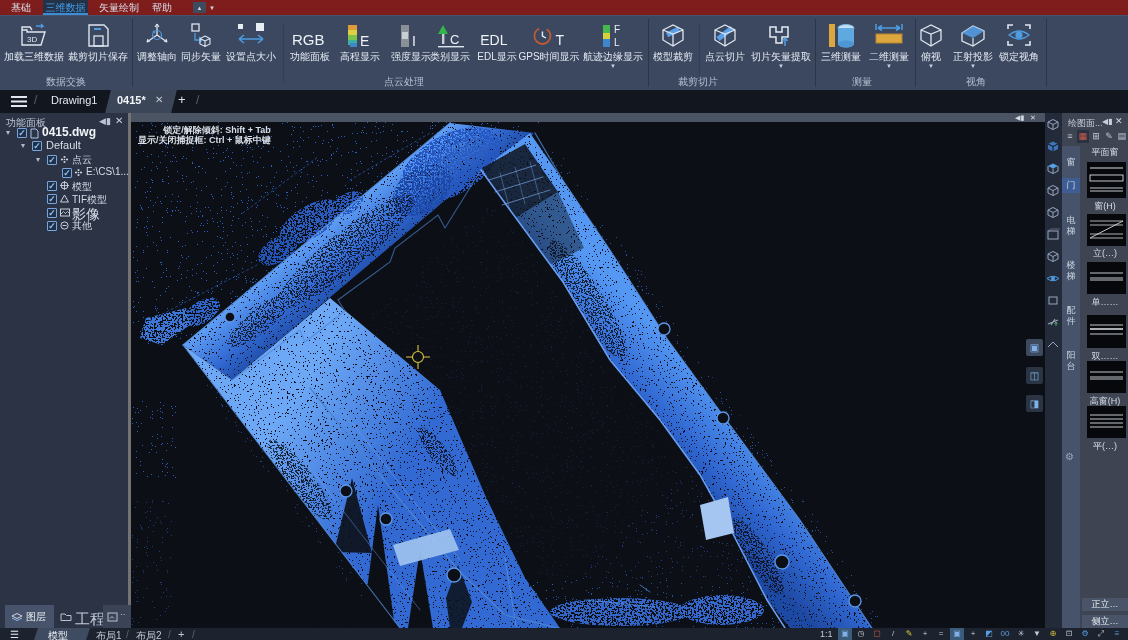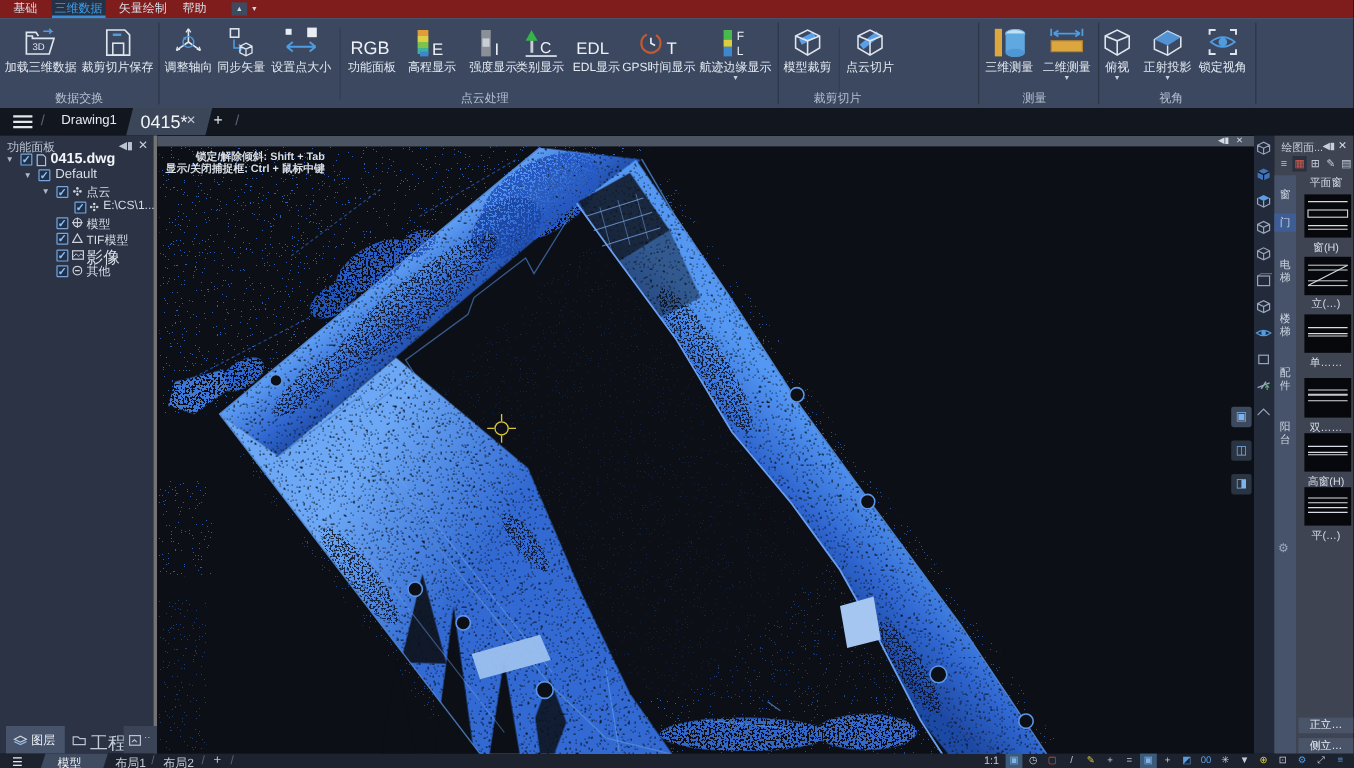--- a/index.html
+++ b/index.html
@@ -170,20 +170,30 @@
       </div>
       <div class="rbtn" style="left:725px;">
         <div class="ric">
           <svg width="30" height="28" viewBox="0 0 30 28">
             <path d="M8 18 L22 7" stroke="#5aa0e8" stroke-width="5"></path>
             <path d="M5 9 L15 4 L25 9 L25 19 L15 25 L5 19 Z M5 9 L15 13 L25 9 M15 13 L15 25" fill="none" stroke="#dfe5ee" stroke-width="1.3"></path>
           </svg>
         </div>
         <div class="rtx">点云切片</div>
       </div>
+      <div class="rbtn" style="left:781px;">
+        <div class="ric">
+          <svg width="30" height="28" viewBox="0 0 30 28">
+            <path d="M4 6 L10 6 L10 11 L16 11 L16 6 L22 6 L22 16 L16 16 L16 22 L10 22 L10 16 L4 16 Z" fill="none" stroke="#e4eaf2" stroke-width="1.5"></path>
+            <path d="M19 25 L19 17 M19 17 L16.5 20 M19 17 L21.5 20" stroke="#4f9ce0" stroke-width="1.6" fill="none"></path>
+          </svg>
+        </div>
+        <div class="rtx">切片矢量提取</div>
+        <div class="rdrop">▼</div>
+      </div>
       <div class="rbtn" style="left:841px;">
         <div class="ric">
           <svg width="32" height="28" viewBox="0 0 32 28">
             <rect x="4" y="3" width="6" height="23" fill="#dca73f"></rect>
             <ellipse cx="21" cy="7" rx="8" ry="3.4" fill="#bfe0f5" stroke="#7fb3dc"></ellipse>
             <path d="M13 7 L13 23 A8 3.4 0 0 0 29 23 L29 7" fill="#5fa8e0"></path>
             <ellipse cx="21" cy="23" rx="8" ry="3.4" fill="#4f97d4"></ellipse>
           </svg>
         </div>
         <div class="rtx">三维测量</div>
@@ -242,21 +252,21 @@
       <div class="rlabel" style="left:862px;">测量</div>
       <div class="rlabel" style="left:976px;">视角</div>
     </div>
 <div class="abs" id="doctabs">
 <svg width="24" height="23" style="position:absolute;left:9px;top:0;">
         <path d="M2 7 H18 M2 11.5 H18 M2 16 H18" stroke="#e2e7ee" stroke-width="1.8"></path>
       </svg>
 <div style="position:absolute;left:34px;top:3px;color:#5a6475;font-size:12px;">/</div>
 <div style="position:absolute;left:51px;top:4px;font-size:11px;color:#e6eaf0;">Drawing1</div>
 <div style="position:absolute;left:108px;top:0;width:66px;height:23px;background:#3c4659;transform:skewX(-14deg);"></div>
-<div style="position:absolute;left:117px;top:4px;font-size:15px;font-weight:normal;color:#f2f5f8;">0415*</div>
+<div style="position:absolute;left:117px;top:4px;font-size:11px;font-weight:bold;color:#f2f5f8;">0415*</div>
 <div style="position:absolute;left:155px;top:4px;font-size:10px;color:#c3cad4;">✕</div>
 <div style="position:absolute;left:178px;top:2px;font-size:13px;color:#dfe4eb;">+</div>
 <div style="position:absolute;left:196px;top:3px;color:#5a6475;font-size:12px;">/</div>
 </div>
 <div class="abs" id="leftpanel">
       <div style="position:absolute;left:6px;top:3px;font-size:10px;color:#bac4d2;">功能面板</div>
       <div style="position:absolute;left:99px;top:3px;font-size:9px;color:#bac4d2;">◀▮</div>
       <div style="position:absolute;left:115px;top:2px;font-size:10px;color:#c8d0db;">✕</div>
       <div style="position:absolute;left:6px;top:14.5px;font-size:8px;color:#aeb8c6;">▾</div>
       <div class="ck" style="left:17px;top:14.5px;">✓</div>

